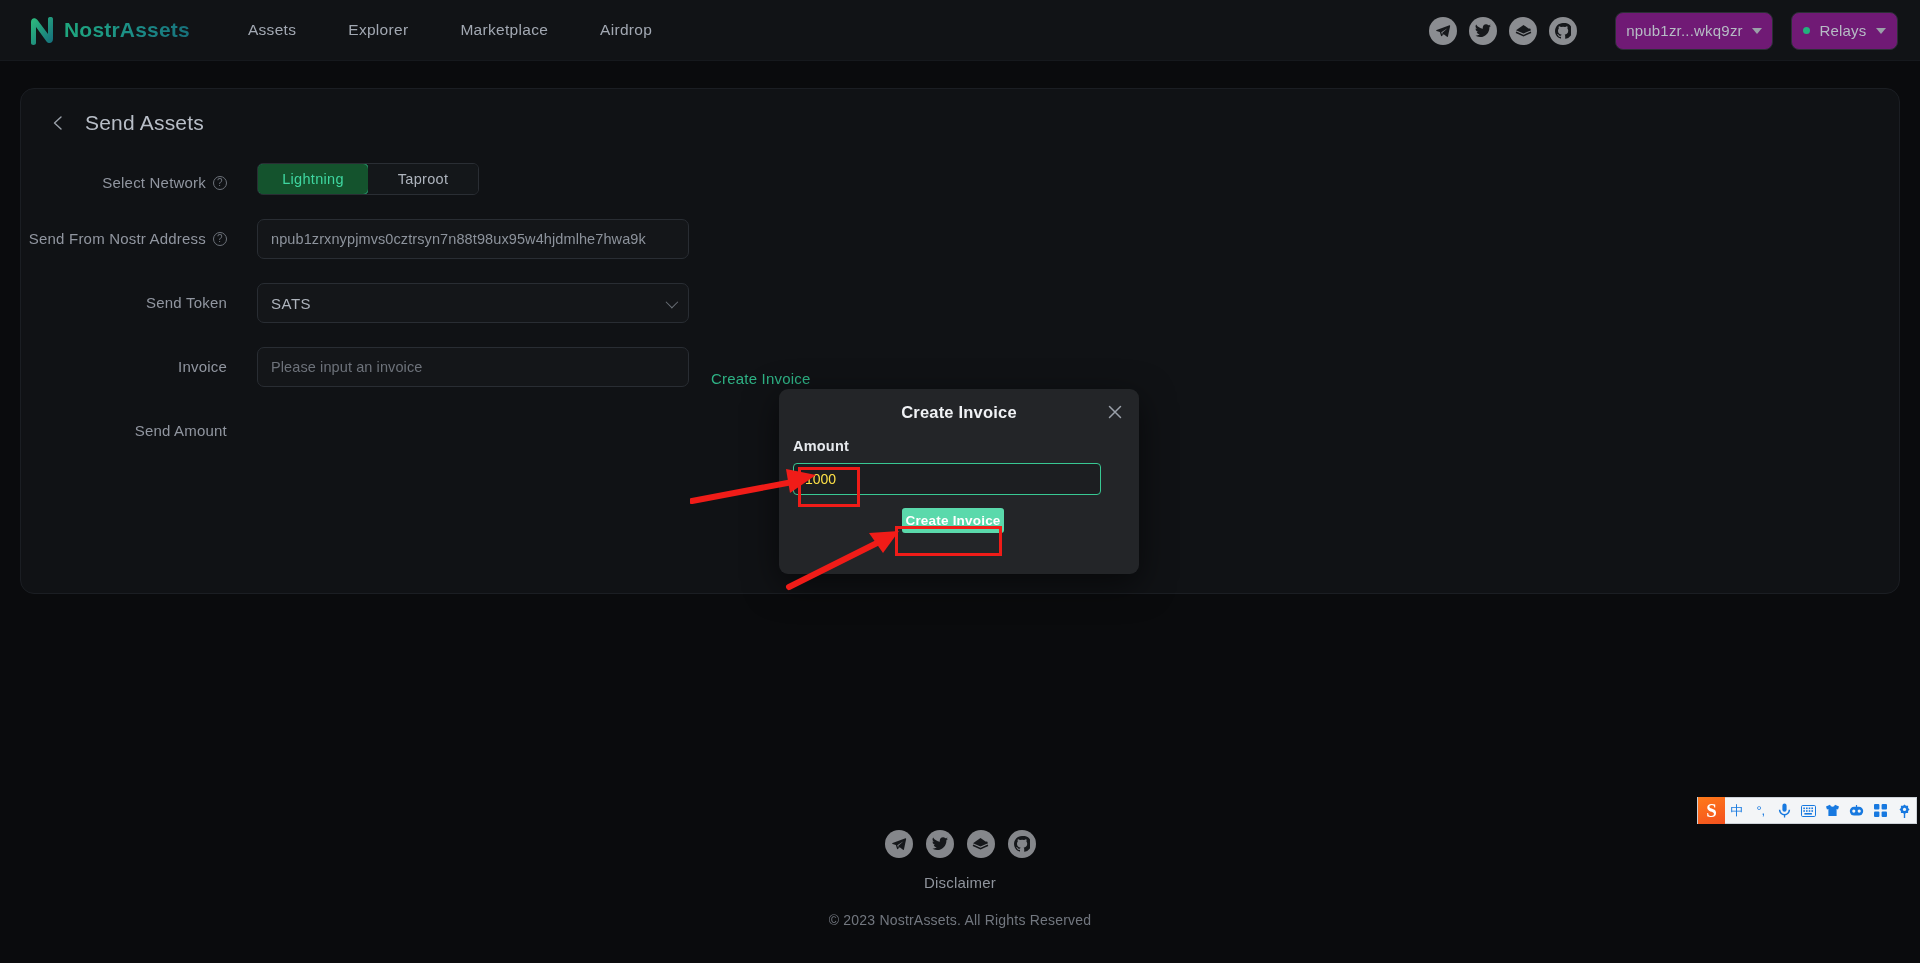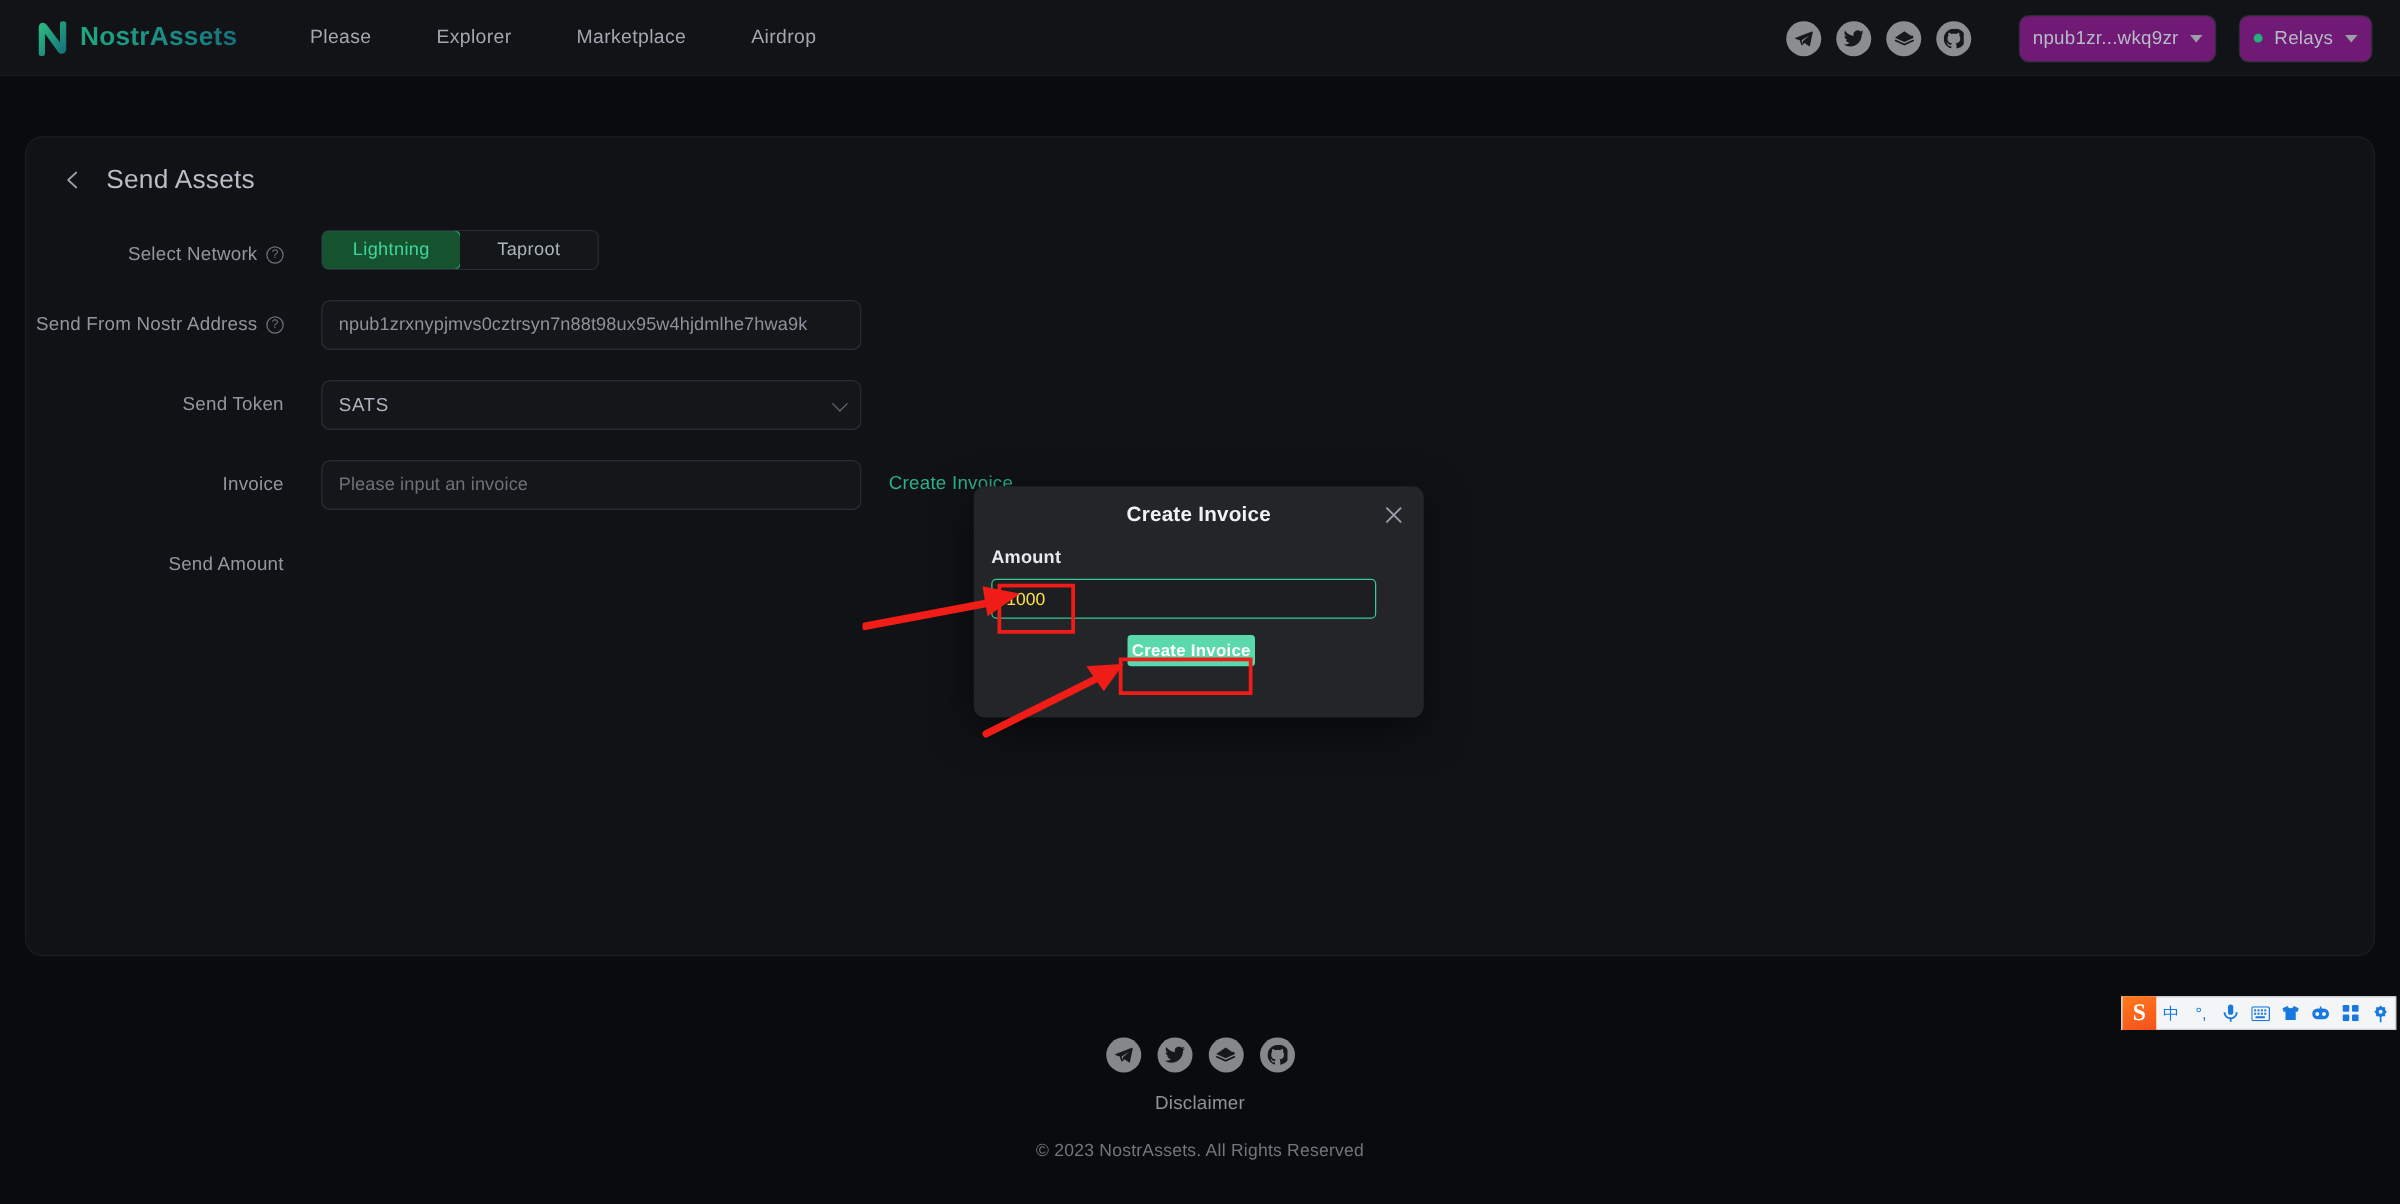--- a/index.html
+++ b/index.html
@@ -66,22 +66,22 @@
   .chev {
     width: 0; height: 0;
     border-left: 5px solid transparent;
     border-right: 5px solid transparent;
     border-top: 6px solid #9aa0a9;
   }
 
   
   .card {
     position: absolute;
-    left: 20px; top: 109px;
-    width: 1880px; height: 656px;
+    left: 20px; top: 88px;
+    width: 1880px; height: 506px;
     background: #101215;
     border: 1px solid #1b1e23;
     border-radius: 14px;
   }
   .card-head {
     display: flex; align-items: center; gap: 18px;
     padding: 22px 0 0 28px;
   }
   .back-arrow { width: 18px; height: 18px; cursor: pointer; }
   .page-title {
@@ -146,21 +146,21 @@
   .chev-thin {
     width: 9px; height: 9px;
     border-right: 1.4px solid #6a6f77;
     border-bottom: 1.4px solid #6a6f77;
     transform: rotate(45deg) translateY(-2px);
   }
   .link-create {
     margin-left: 22px; color: #2eb184; font-size: 15px;
     cursor: pointer; padding-top: 10px; letter-spacing: .2px;
   }
-  .field-inline { display: flex; align-items: flex-start; }
+  .field-inline { display: flex; align-items: flex-end; }
 
   
   .modal {
     position: absolute;
     left: 779px; top: 389px;
     width: 360px; height: 185px;
     background: #232528;
     border-radius: 9px;
     box-shadow: 0 10px 34px rgba(0,0,0,.55);
     z-index: 40;
@@ -260,21 +260,21 @@
             <stop offset="0%" stop-color="#2fbf7e"></stop>
             <stop offset="100%" stop-color="#136b7c"></stop>
           </linearGradient>
         </defs>
         <path d="M3 27 L3 6 C3 2 7 1 9.5 4 L20 18 L20 3 C20 1.5 21 1 22.5 1 C24 1 25 1.5 25 3 L25 23 C25 27 21 28.5 18.5 25.5 L8 11 L8 27 C8 28.3 7 29 5.5 29 C4 29 3 28.3 3 27 Z" fill="url(#lg)"></path>
       </svg>
       <span class="logo-text">NostrAssets</span>
     </div>
 
     <div class="nav">
-      <span class="nav-item">Please</span>
+      <span class="nav-item">Assets</span>
       <span class="nav-item">Explorer</span>
       <span class="nav-item">Marketplace</span>
       <span class="nav-item">Airdrop</span>
     </div>
 
     <div class="header-right">
       <div class="social-row">
         <div class="social-btn">
           <svg width="16" height="16" viewBox="0 0 16 16">
             <path d="M14.5 2.2 1.6 7.1c-.6.2-.6.8 0 1l3.2 1 1.2 3.7c.2.5.5.6.9.2l1.8-1.7 3.3 2.4c.5.4.9.2 1-.4l2.1-10c.2-.7-.2-1.1-.6-1.1zM6.3 9.2l6.2-3.9-5.1 4.5-.2 2.3-.9-2.9z" fill="#16181b"></path>

